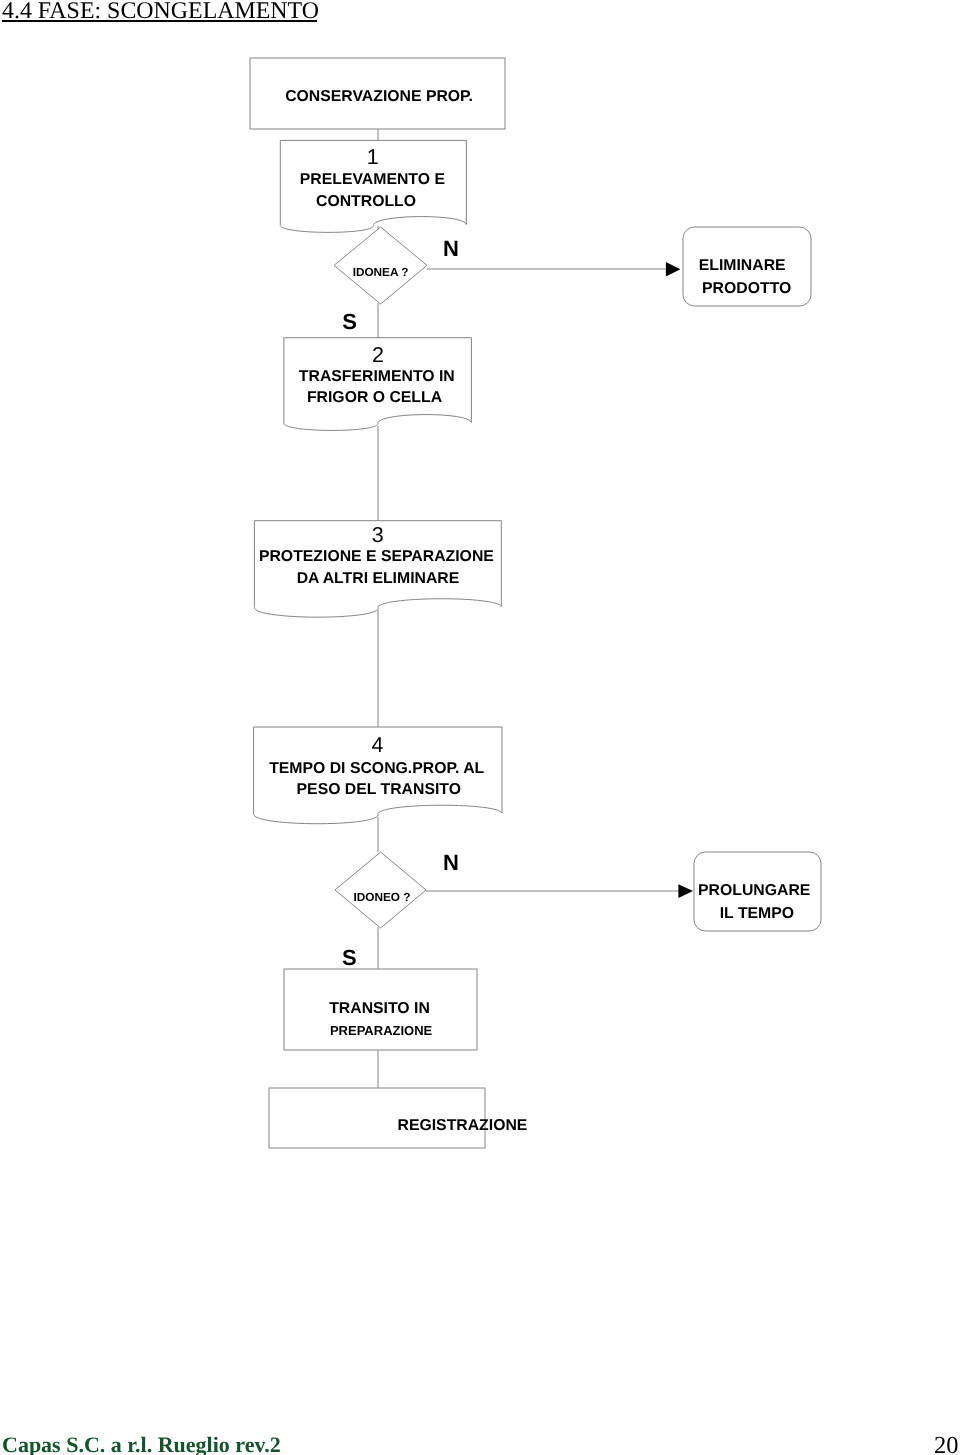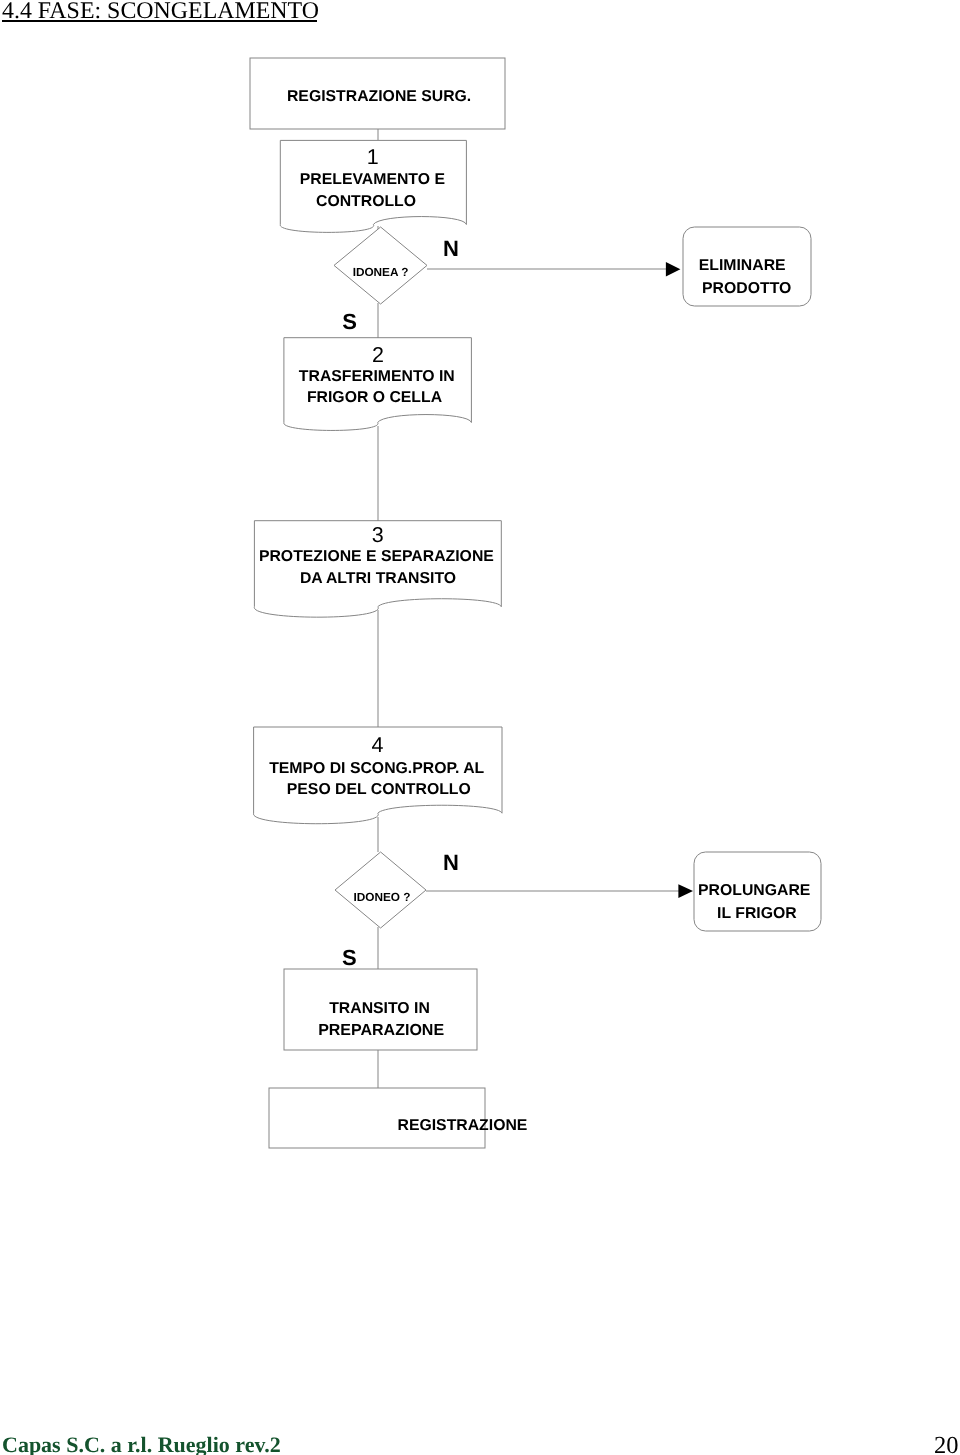--- a/index.html
+++ b/index.html
@@ -53,42 +53,42 @@
       <rect x="694" y="852" width="127" height="79" rx="11.5" ry="11.5"></rect>
       <rect x="284" y="969" width="193" height="81"></rect>
       <rect x="269" y="1088" width="216" height="60"></rect>
     </g>
     <g fill="#000000" stroke="none">
       <path d="M 680.4 269.2 L 665.9 262.0 L 665.9 276.4 Z"></path>
       <path d="M 693.0 891.1 L 678.4 884.2 L 678.4 898.0 Z"></path>
     </g>
   </svg>
 
-  <div class="lbl" style="left:229.1px;top:88.3px;width:300px;font-size:15.8px;">REGISTRAZIONE SURG.</div>
+  <div class="lbl" style="left:229.1px;top:88.3px;width:300px;font-size:15.8px;">CONSERVAZIONE PROP.</div>
   <div class="lbl" style="left:222.7px;top:147.9px;width:300px;font-size:21.5px;font-weight:normal;">1</div>
   <div class="lbl" style="left:222.4px;top:171.2px;width:300px;font-size:15.8px;">PRELEVAMENTO E</div>
   <div class="lbl" style="left:216px;top:193.0px;width:300px;font-size:15.8px;">CONTROLLO</div>
   <div class="lbl" style="left:230.6px;top:263.2px;width:300px;font-size:11.8px;">IDONEA ?</div>
   <div class="lbl" style="left:301.0px;top:239.8px;width:300px;font-size:22.0px;">N</div>
   <div class="lbl" style="left:199.6px;top:313.0px;width:300px;font-size:22.0px;">S</div>
   <div class="lbl" style="left:592.2px;top:257.0px;width:300px;font-size:15.8px;">ELIMINARE</div>
   <div class="lbl" style="left:596.7px;top:279.8px;width:300px;font-size:15.8px;">PRODOTTO</div>
   <div class="lbl" style="left:227.9px;top:345.6px;width:300px;font-size:21.5px;font-weight:normal;">2</div>
   <div class="lbl" style="left:226.8px;top:367.6px;width:300px;font-size:15.8px;">TRASFERIMENTO IN</div>
   <div class="lbl" style="left:224.5px;top:389.3px;width:300px;font-size:15.8px;text-align:center;">FRIGOR O CELLA</div>
   <div class="lbl" style="left:227.8px;top:526.4px;width:300px;font-size:21.5px;font-weight:normal;">3</div>
   <div class="lbl" style="left:226.4px;top:548.1px;width:300px;font-size:15.8px;">PROTEZIONE E SEPARAZIONE</div>
-  <div class="lbl" style="left:228.0px;top:570.3px;width:300px;font-size:15.8px;">DA ALTRI TRANSITO</div>
+  <div class="lbl" style="left:228.0px;top:570.3px;width:300px;font-size:15.8px;">DA ALTRI ELIMINARE</div>
   <div class="lbl" style="left:227.6px;top:736.3px;width:300px;font-size:21.5px;font-weight:normal;">4</div>
   <div class="lbl" style="left:226.7px;top:759.5px;width:300px;font-size:15.8px;">TEMPO DI SCONG.PROP. AL</div>
-  <div class="lbl" style="left:228.8px;top:781.2px;width:300px;font-size:15.8px;">PESO DEL CONTROLLO</div>
+  <div class="lbl" style="left:228.8px;top:781.2px;width:300px;font-size:15.8px;">PESO DEL TRANSITO</div>
   <div class="lbl" style="left:232px;top:888.0px;width:300px;font-size:11.8px;">IDONEO ?</div>
   <div class="lbl" style="left:301.0px;top:854.4px;width:300px;font-size:22.0px;">N</div>
   <div class="lbl" style="left:199.4px;top:948.8px;width:300px;font-size:22.0px;">S</div>
   <div class="lbl" style="left:604.2px;top:882.4px;width:300px;font-size:15.8px;">PROLUNGARE</div>
-  <div class="lbl" style="left:606.9px;top:905.3px;width:300px;font-size:15.8px;">IL FRIGOR</div>
+  <div class="lbl" style="left:606.9px;top:905.3px;width:300px;font-size:15.8px;">IL TEMPO</div>
   <div class="lbl" style="left:229.5px;top:999.8px;width:300px;font-size:15.8px;">TRANSITO IN</div>
-  <div class="lbl" style="left:231.1px;top:1021.6px;width:300px;font-size:16px;">PREPARAZIONE</div>
+  <div class="lbl" style="left:231.1px;top:1021.6px;width:300px;font-size:13px;">PREPARAZIONE</div>
   <div class="lbl" style="left:227.4px;top:1116.8px;width:300px;font-size:15.8px;text-align:right;">REGISTRAZIONE</div>
 
   <div class="footer">Capas S.C. a r.l. Rueglio rev.2</div>
   <div class="pageno">20</div>
 </div>
 
 </body></html>

